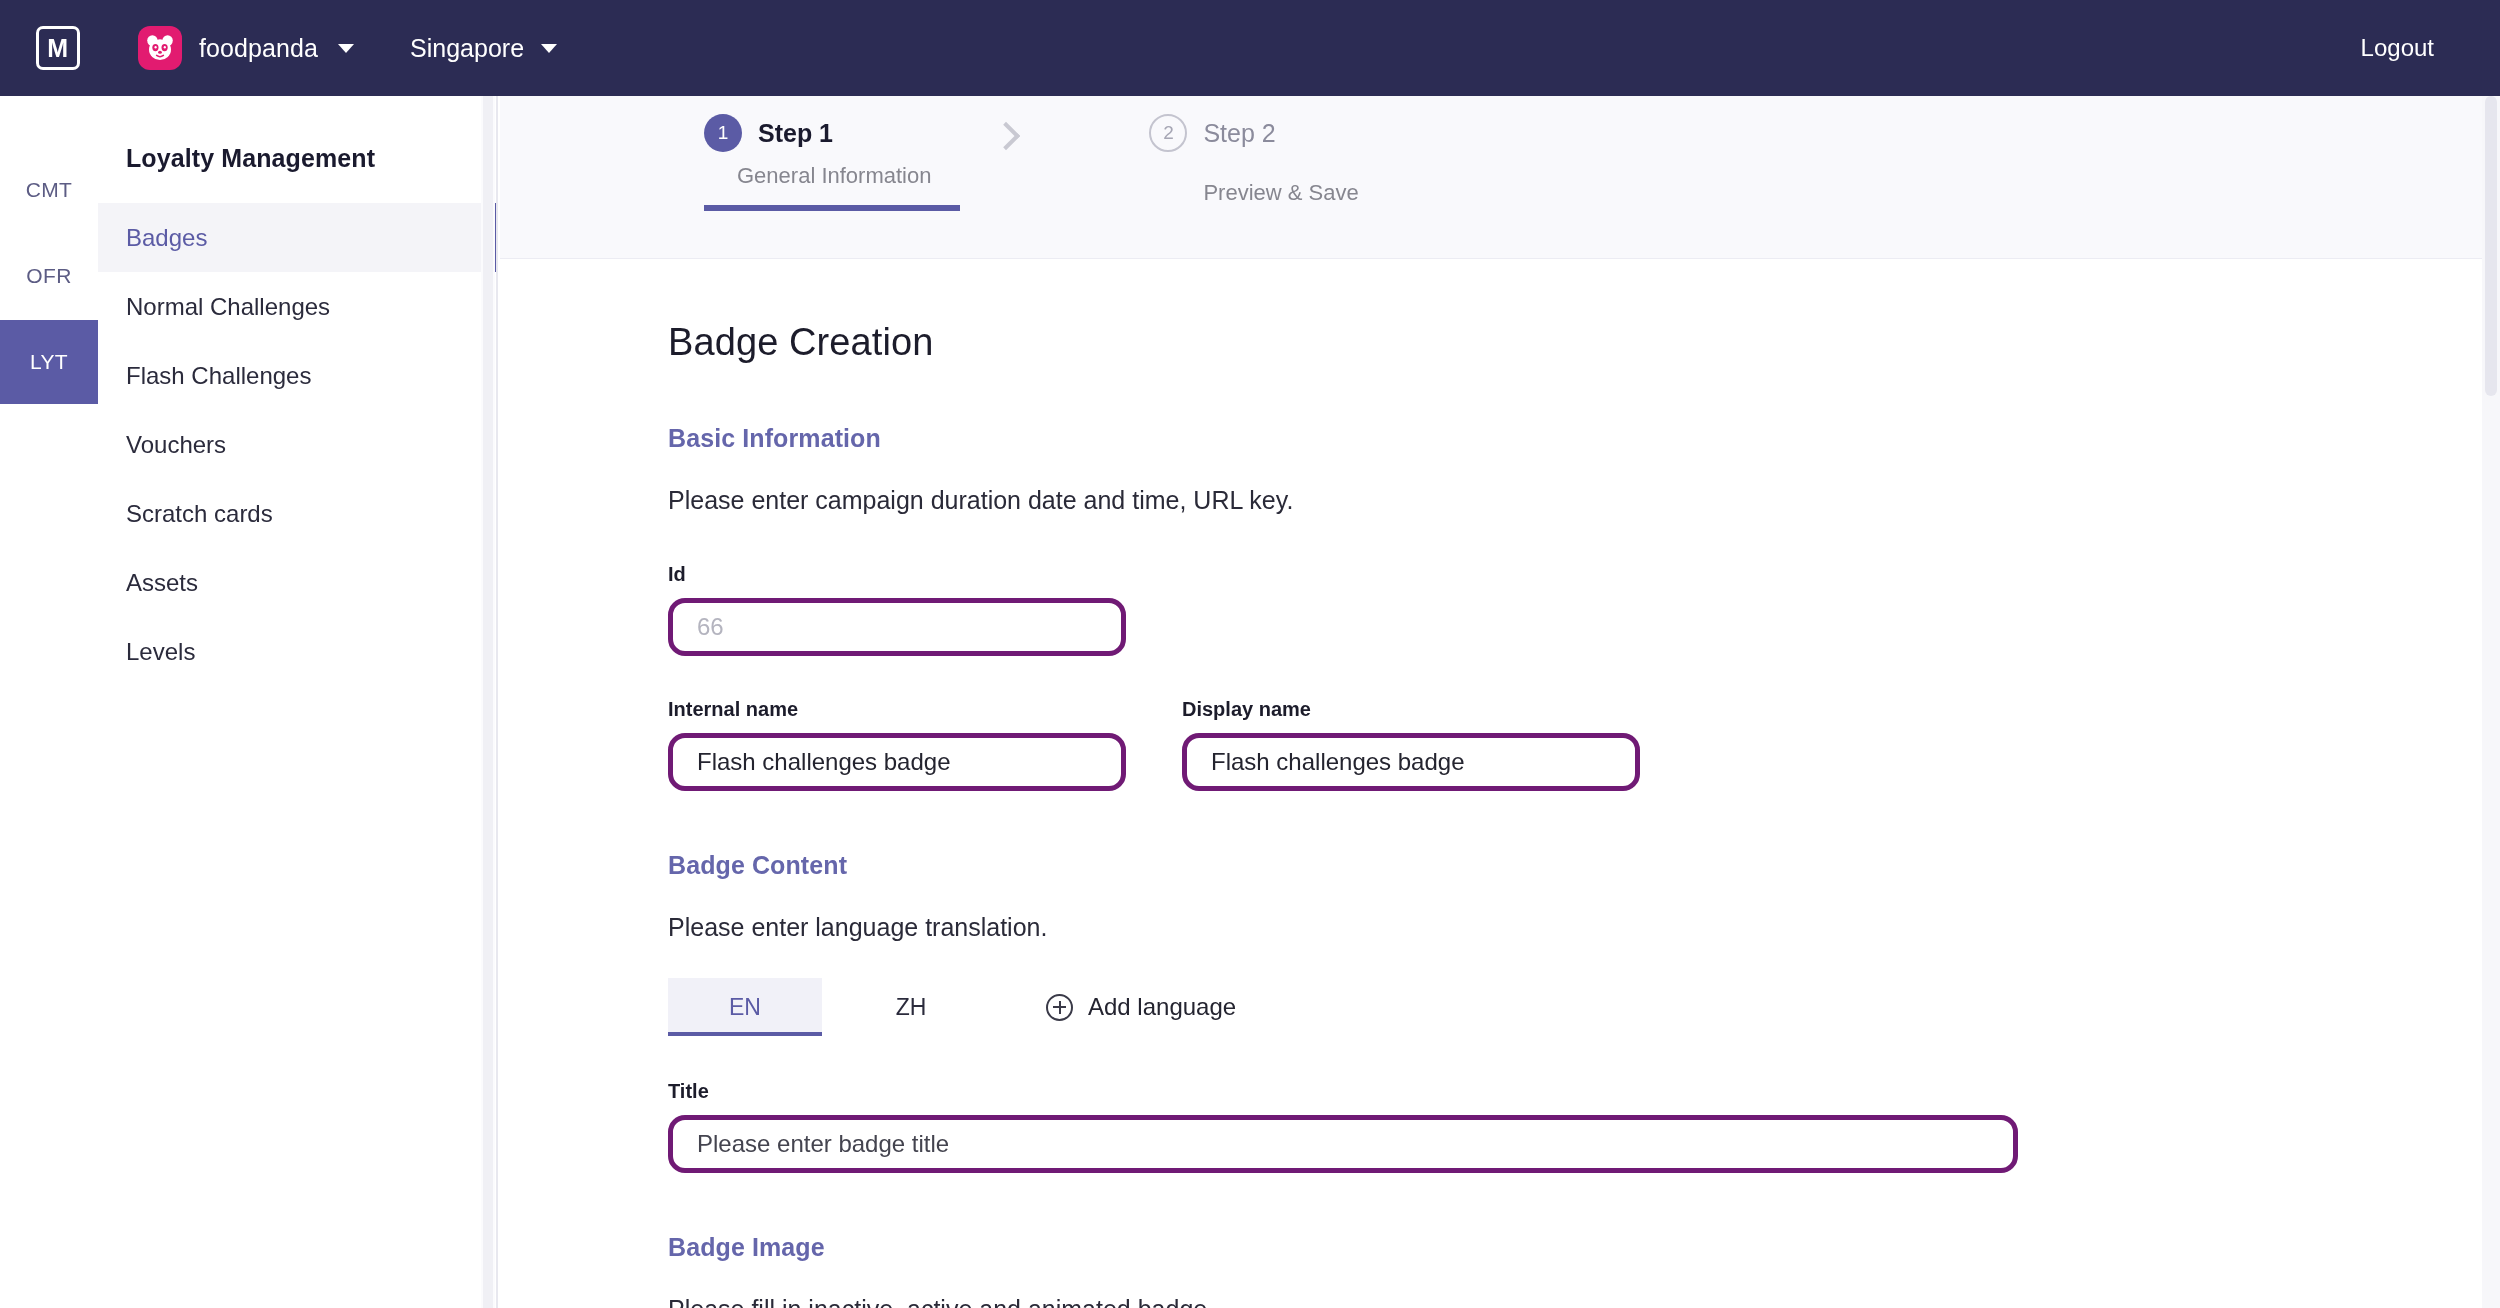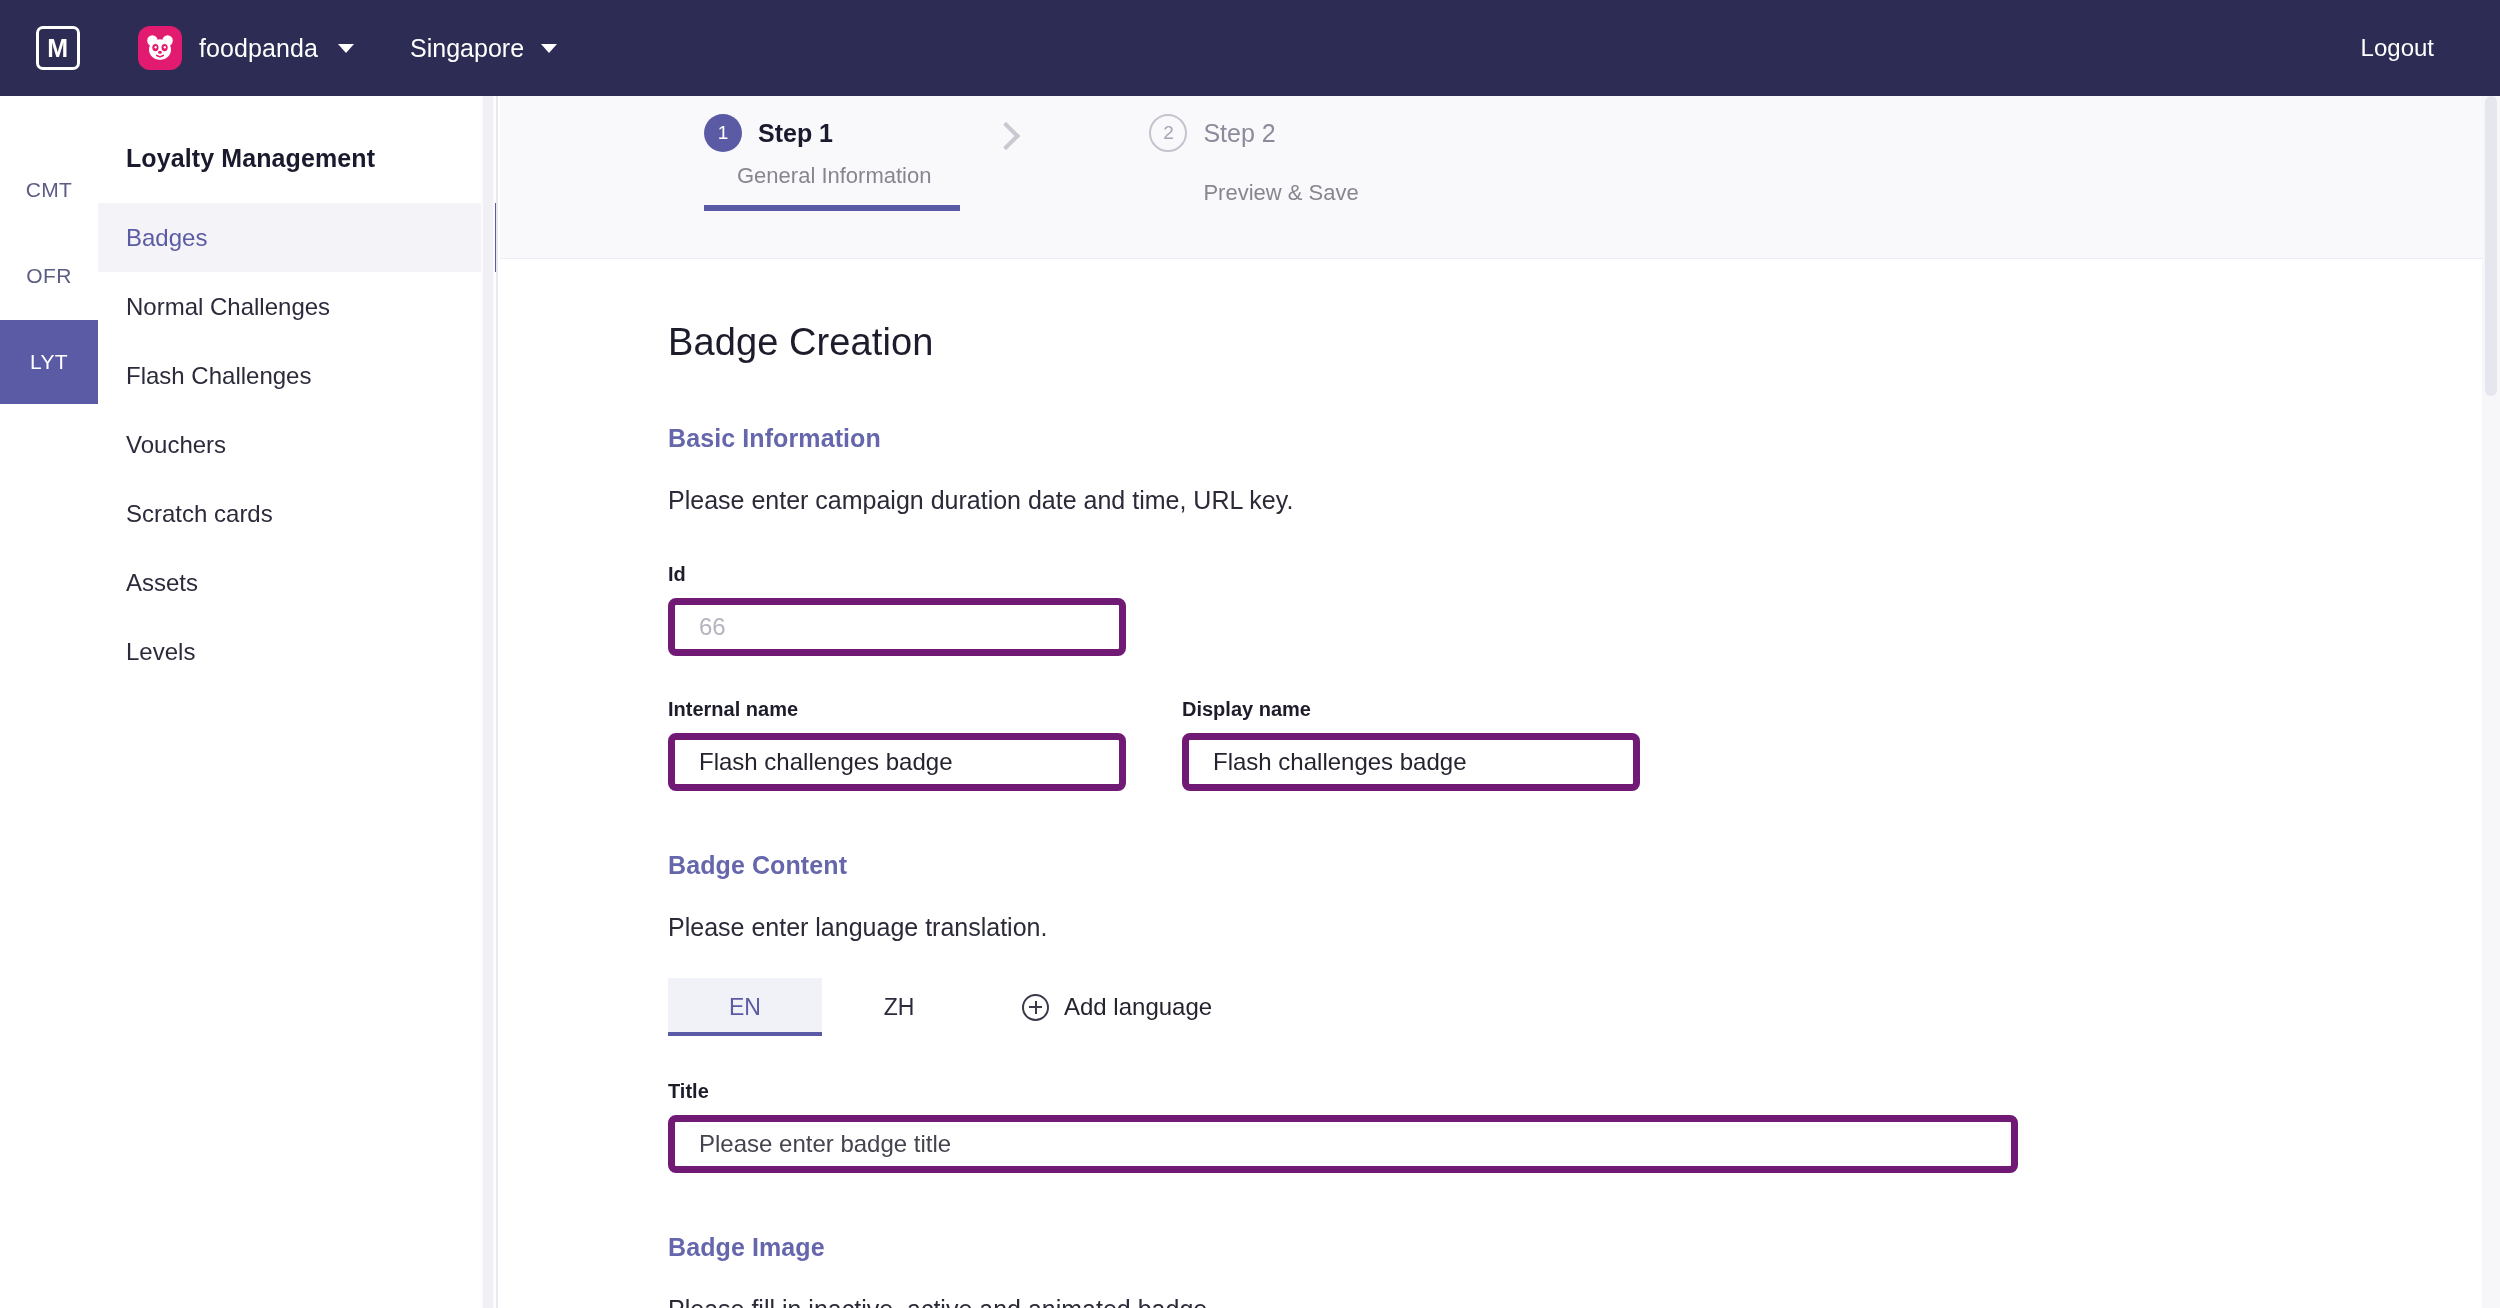--- a/index.html
+++ b/index.html
@@ -274,22 +274,22 @@
     color: #2a2a38;
   }
   .field-label {
     font-size: 20px;
     font-weight: 700;
     color: #1c1c2b;
     margin-bottom: 12px;
   }
   .input {
     height: 58px;
-    border: 7px solid #701a75;
-    border-radius: 8px;
+    border: 5px solid #701a75;
+    border-radius: 17px;
     display: flex;
     align-items: center;
     padding: 0 24px;
     font-size: 24px;
     background: #ffffff;
     cursor: text;
   }
   .input.value { color: #24242f; }
   .input.placeholder { color: #b4b4bf; }
   .input.hint { color: #44444f; }
@@ -302,20 +302,21 @@
     display: flex;
     gap: 56px;
   }
   .w-name { width: 458px; }
   .w-display { width: 458px; }
 
   
   .lang-tabs {
     margin-top: 36px;
     display: flex;
+    gap: 12px;
   }
   .lang-tab {
     position: relative;
     width: 154px;
     height: 58px;
     display: flex;
     align-items: center;
     justify-content: center;
     font-size: 23px;
     font-weight: 500;

